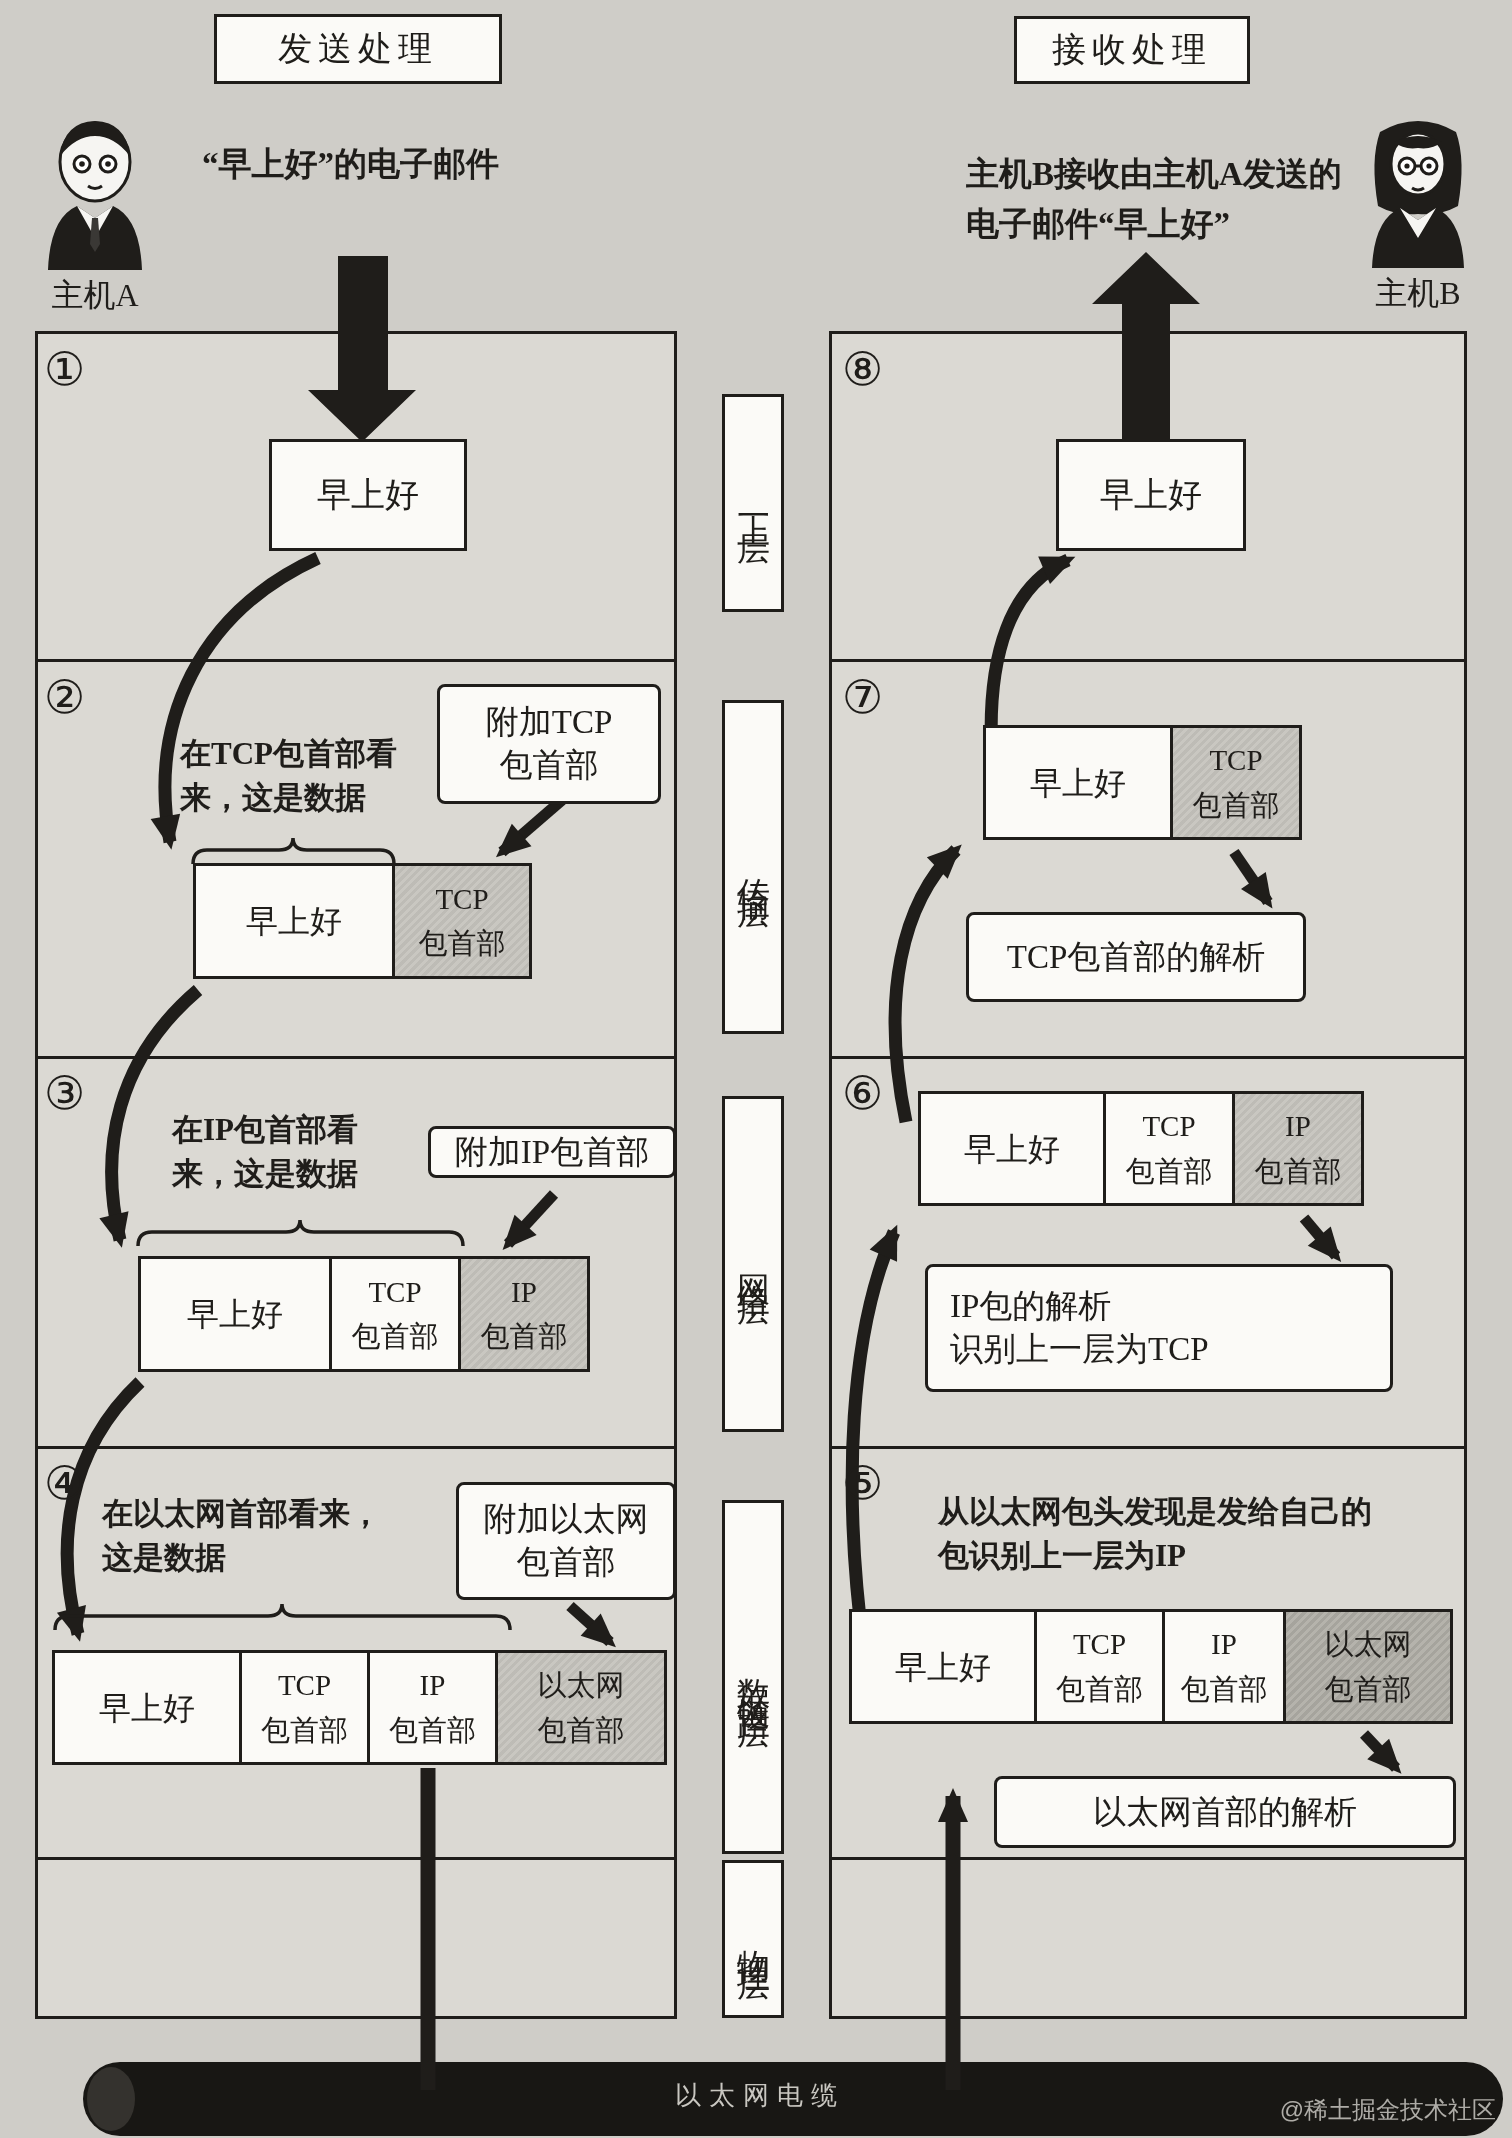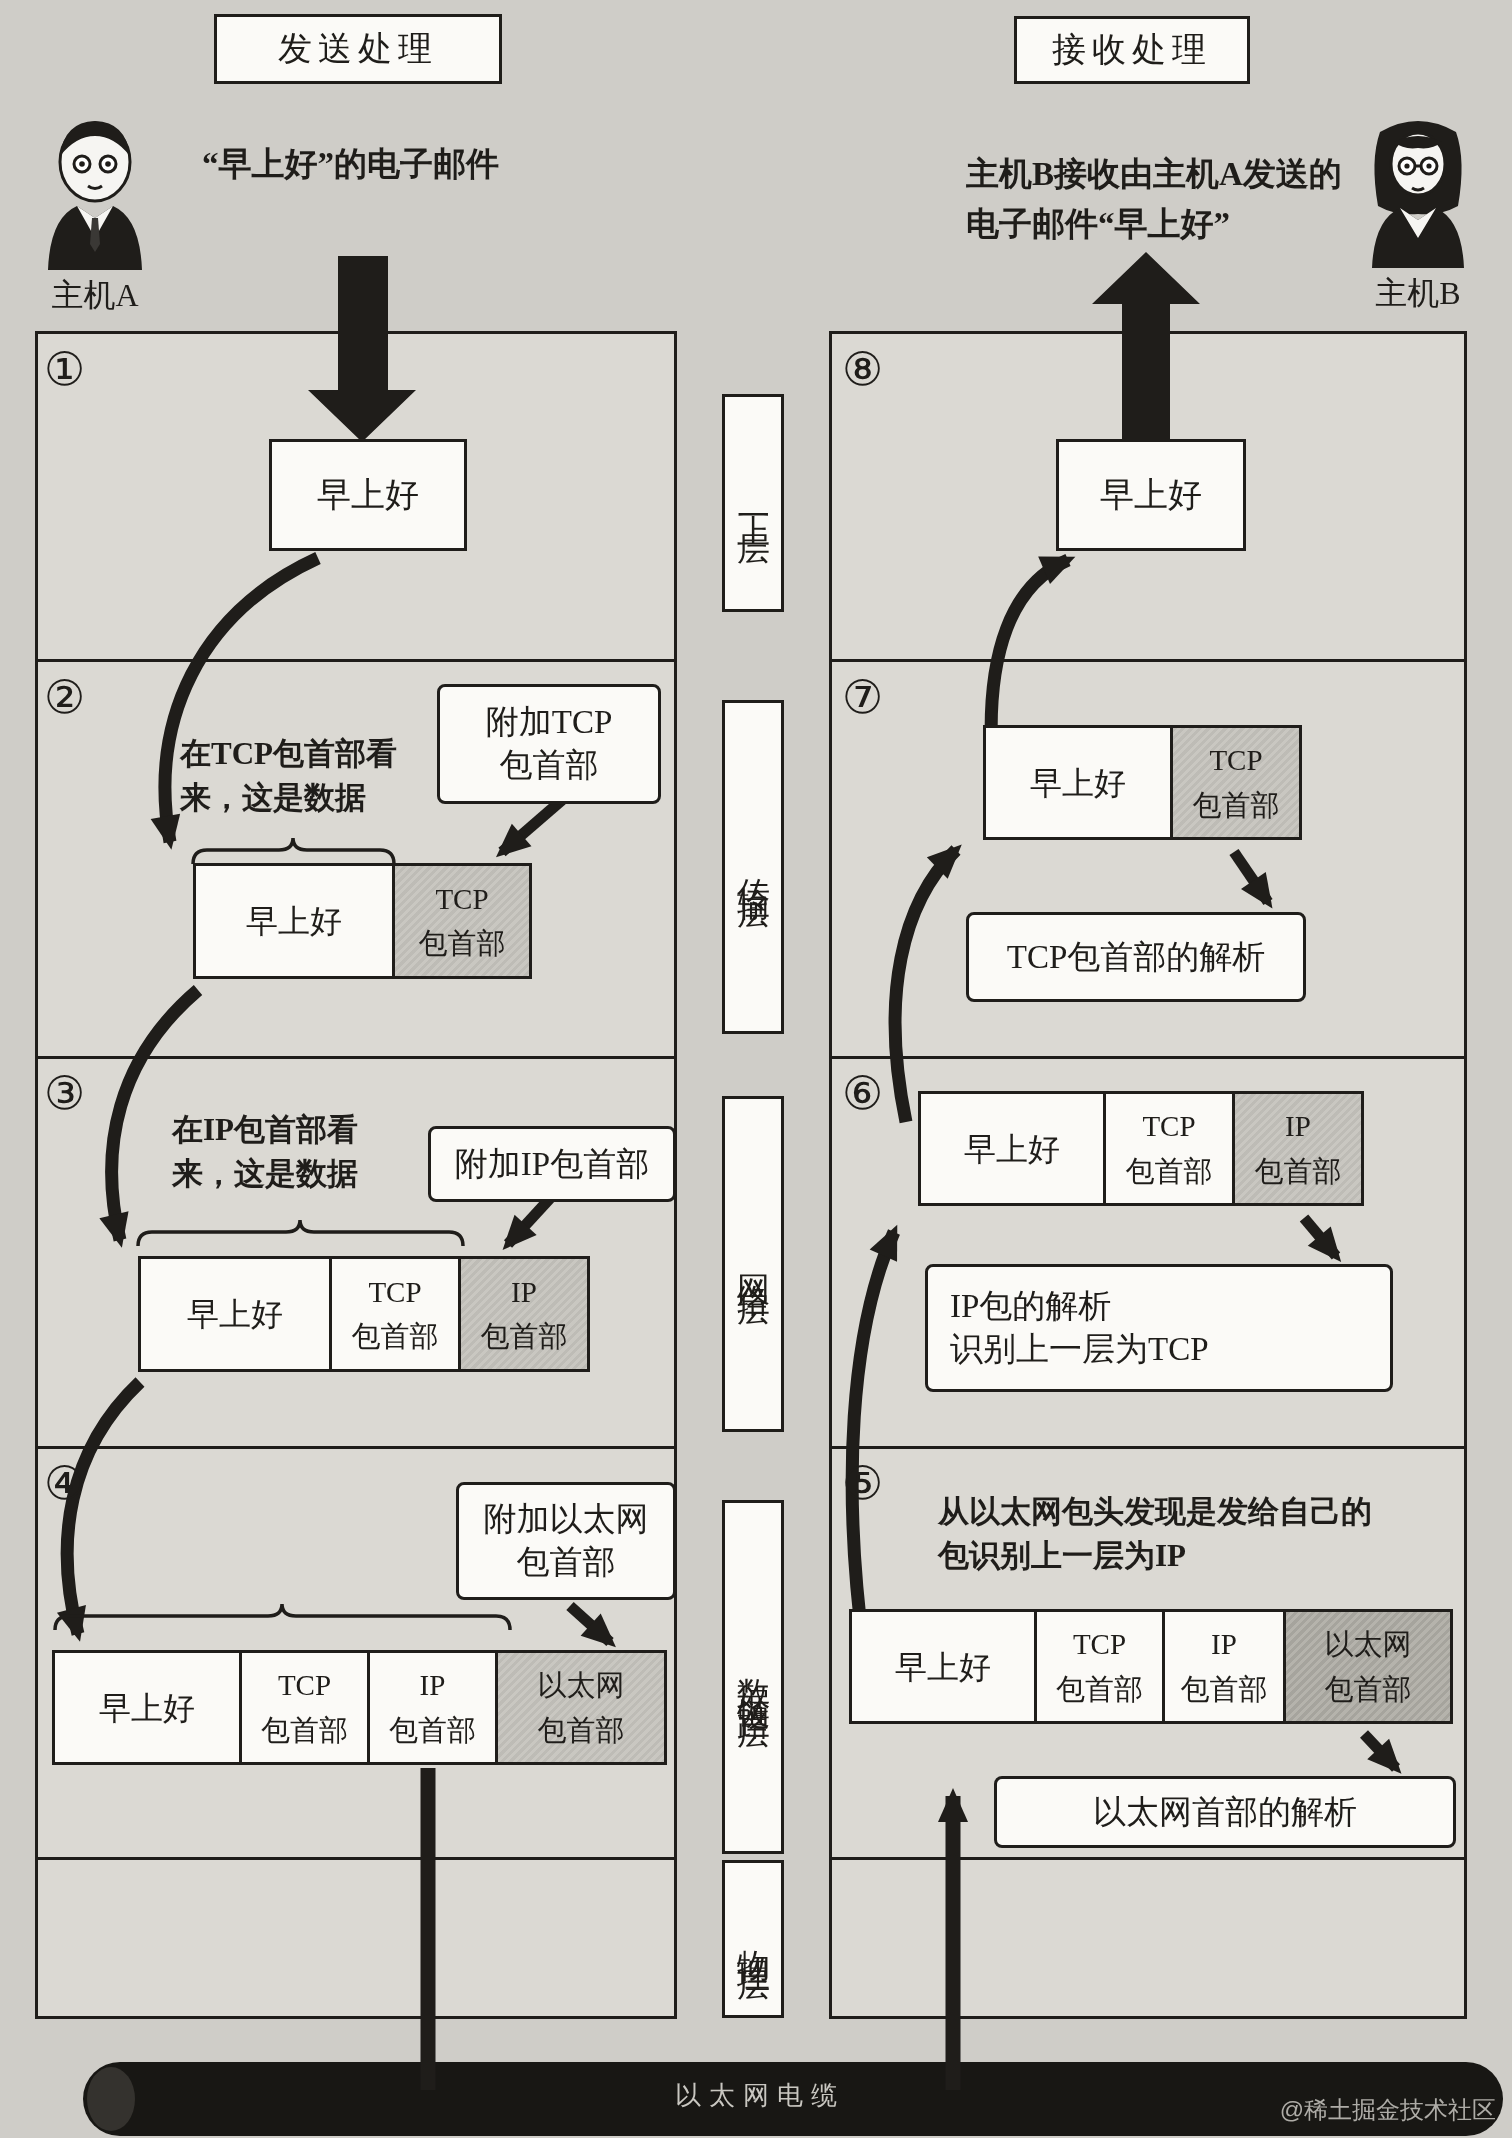--- a/index.html
+++ b/index.html
@@ -146,35 +146,39 @@
     <div class="seg shaded" style="width:140px;">
       <div>TCP</div>
       <div>包首部</div>
     </div>
   </div>
 
   <div class="note" style="left:172px; top:1108px;">
     <div>在IP包首部看</div>
     <div>来，这是数据</div>
   </div>
-  <div class="callout" style="left:428px; top:1126px; width:248px; height:76px;">附加IP包首部</div>
+  <div class="callout" style="left:428px; top:1126px; width:248px; height:52px;">附加IP包首部</div>
   <div class="packet" style="left:138px; top:1256px; height:116px;">
     <div class="seg" style="width:194px;">
       <div class="lg">早上好</div>
     </div>
     <div class="seg" style="width:132px;">
       <div>TCP</div>
       <div>包首部</div>
     </div>
     <div class="seg shaded" style="width:132px;">
       <div>IP</div>
       <div>包首部</div>
     </div>
   </div>
 
+  <div class="note" style="left:102px; top:1492px;">
+    <div>在以太网首部看来，</div>
+    <div>这是数据</div>
+  </div>
   <div class="callout" style="left:456px; top:1482px; width:220px; height:118px;">
     <div>附加以太网</div>
     <div>包首部</div>
   </div>
   <div class="packet" style="left:52px; top:1650px; height:115px;">
     <div class="seg" style="width:190px;">
       <div class="lg">早上好</div>
     </div>
     <div class="seg" style="width:131px;">
       <div>TCP</div>

